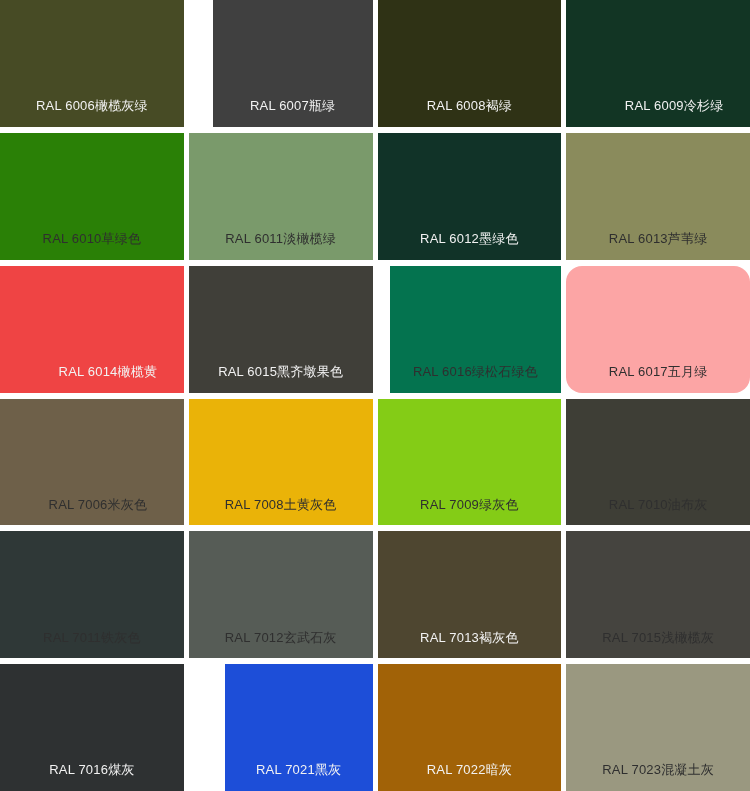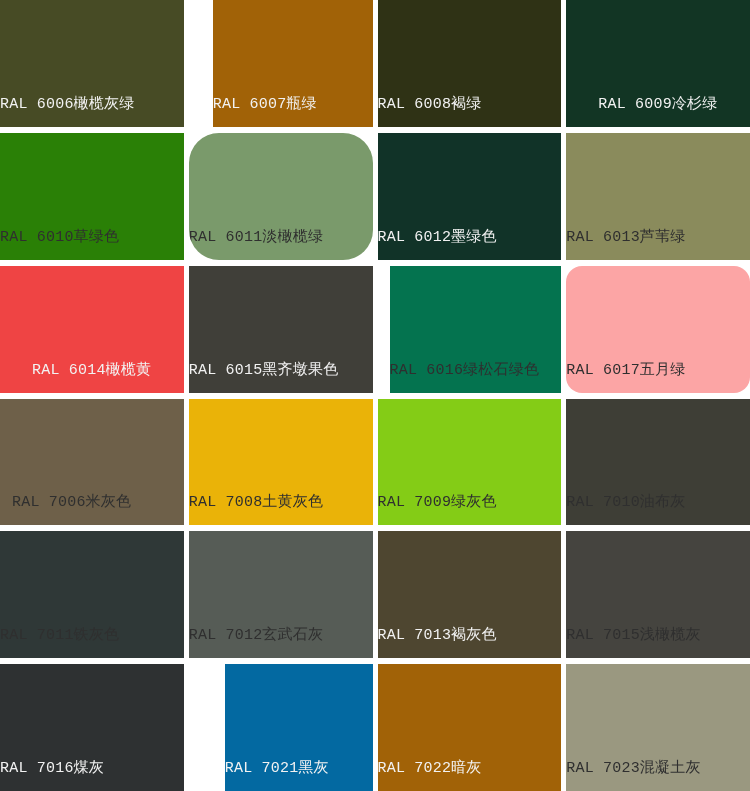--- a/index.html
+++ b/index.html
@@ -33,52 +33,53 @@
     position: relative;
     display: flex;
     align-items: flex-end;
     justify-content: center;
     box-sizing: border-box;
     overflow: hidden;
   }
   .swatch-label {
     display: block;
     width: 100%;
-    font-size: 15px;
+    text-align: center;
+    font-size: 13px;
     line-height: 1.2;
     letter-spacing: 0.2px;
     padding-bottom: 13px;
-    font-family: Liberation Mono, monospace;
+    font-family: Liberation Sans, sans-serif;
     white-space: nowrap;
     user-select: none;
   }
   .light-text { color: #f2f2f2; }
   .dark-text  { color: #2f2f2f; }
 </style>
 </head>
 <body>
 
 <div id="chart">
   <div class="grid" id="grid">
       <div class="swatch" style="background: rgb(71, 75, 37);">
         <span class="swatch-label light-text">RAL 6006橄榄灰绿</span>
       </div>
-      <div class="swatch" style="background: #a16207; margin-left: 24px;">
+      <div class="swatch" style="background: #404040; margin-left: 24px;">
         <span class="swatch-label light-text">RAL 6007瓶绿</span>
       </div>
       <div class="swatch" style="background: rgb(47, 50, 21);">
         <span class="swatch-label light-text">RAL 6008褐绿</span>
       </div>
       <div class="swatch" style="background: rgb(18, 53, 36); padding-left: 32px;">
         <span class="swatch-label light-text">RAL 6009冷杉绿</span>
       </div>
       <div class="swatch" style="background: rgb(42, 128, 6);">
         <span class="swatch-label dark-text">RAL 6010草绿色</span>
       </div>
-      <div class="swatch" style="background: rgb(122, 154, 107); border-radius: 30px;">
+      <div class="swatch" style="background: rgb(122, 154, 107);">
         <span class="swatch-label dark-text">RAL 6011淡橄榄绿</span>
       </div>
       <div class="swatch" style="background: rgb(17, 51, 40);">
         <span class="swatch-label light-text">RAL 6012墨绿色</span>
       </div>
       <div class="swatch" style="background: rgb(138, 139, 92);">
         <span class="swatch-label dark-text">RAL 6013芦苇绿</span>
       </div>
       <div class="swatch" style="background: #ef4444; padding-left: 32px;">
         <span class="swatch-label light-text">RAL 6014橄榄黄</span>
@@ -112,21 +113,21 @@
       </div>
       <div class="swatch" style="background: rgb(78, 70, 48);">
         <span class="swatch-label light-text">RAL 7013褐灰色</span>
       </div>
       <div class="swatch" style="background: rgb(69, 68, 63);">
         <span class="swatch-label dark-text">RAL 7015浅橄榄灰</span>
       </div>
       <div class="swatch" style="background: rgb(46, 49, 50);">
         <span class="swatch-label light-text">RAL 7016煤灰</span>
       </div>
-      <div class="swatch" style="background: #0369a1; margin-left: 36px;">
+      <div class="swatch" style="background: #1d4ed8; margin-left: 36px;">
         <span class="swatch-label light-text">RAL 7021黑灰</span>
       </div>
       <div class="swatch" style="background: #a16207;">
         <span class="swatch-label light-text">RAL 7022暗灰</span>
       </div>
       <div class="swatch" style="background: rgb(154, 152, 128);">
         <span class="swatch-label dark-text">RAL 7023混凝土灰</span>
       </div>
     </div>
 </div>

